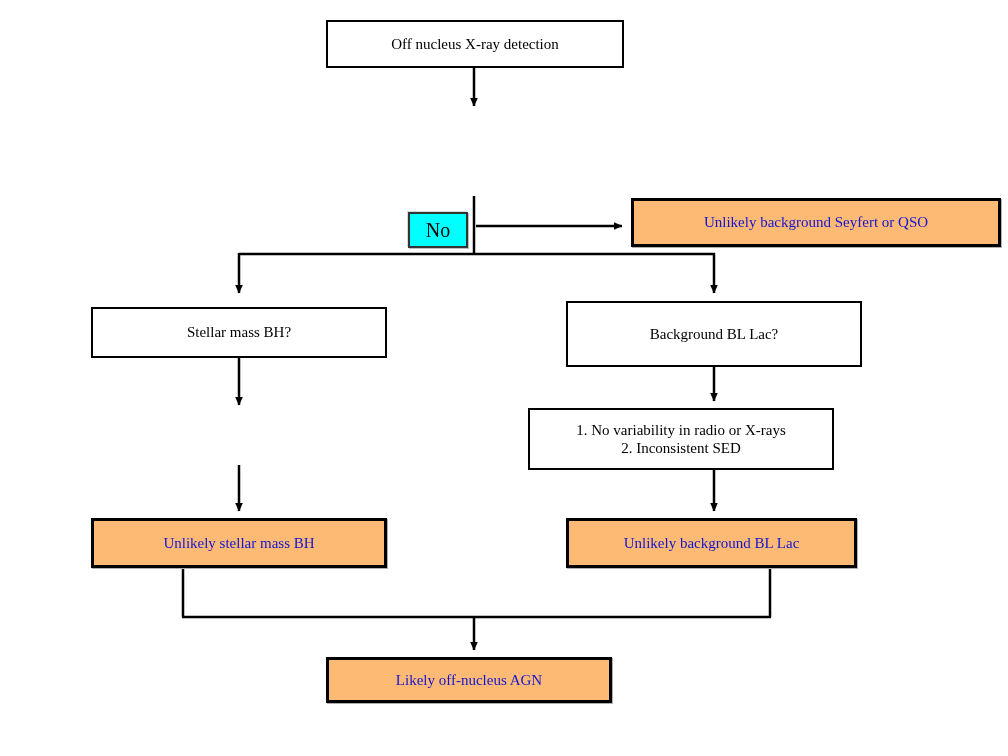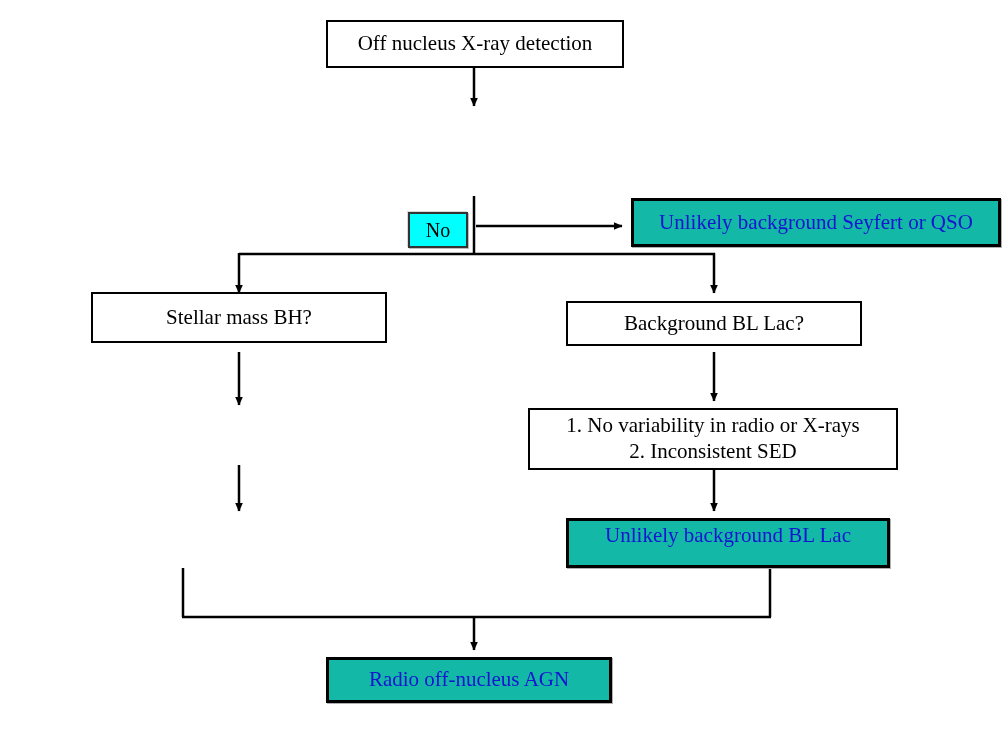--- a/index.html
+++ b/index.html
@@ -26,32 +26,32 @@
   .node {
     position: absolute;
     box-sizing: border-box;
     display: flex;
     align-items: center;
     justify-content: center;
     text-align: center;
     border: 2px solid #000000;
     background: #ffffff;
     color: #000000;
-    font-size: 21px;
+    font-size: 15px;
     line-height: 1.22;
     white-space: pre-line;
-    padding: 16px 6px;
+    padding: 0 6px;
   }
   .node.plain {
     background: #ffffff;
     border-width: 2px;
     color: #000000;
   }
   .node.result {
-    background: #14b8a6;
+    background: #fdba74;
     color: #1414d2;
     border: 3px solid #000000;
     box-shadow: 1px 1px 0 0 #b0b0b0;
   }
   .node.tag {
     background: #00ffff;
     color: #000000;
     border: 2px solid #333333;
     box-shadow: 1px 1px 0 0 #bdbdbd, -1px -1px 0 0 #d8d8d8;
     font-size: 20px;
@@ -118,36 +118,39 @@
 
 
   <div class="node tag" style="left:408px; top:212px; width:60px; height:30px;">
     <span>No</span>
   </div>
 
   <div class="node result" style="left:631px; top:198px; width:370px; height:49px;">
     <span>Unlikely background Seyfert or QSO</span>
   </div>
 
-  <div class="node plain" style="left:91px; top:292px; width:296px; height:51px;">
+  <div class="node plain" style="left:91px; top:307px; width:296px; height:51px;">
     <span>Stellar mass BH?</span>
   </div>
 
-  <div class="node plain" style="left:566px; top:301px; width:296px; height:45px;">
+  <div class="node plain" style="left:566px; top:301px; width:296px; height:66px;">
     <span>Background BL Lac?</span>
   </div>
 
 
-  <div class="node plain" style="left:528px; top:408px; width:370px; height:62px;">
+  <div class="node plain" style="left:528px; top:408px; width:306px; height:62px;">
     <span>1. No variability in radio or X-rays
 2. Inconsistent SED</span>
   </div>
 
+  <div class="node result" style="left:91px; top:518px; width:296px; height:50px;">
+    <span>Unlikely stellar mass BH</span>
+  </div>
 
-  <div class="node result" style="left:566px; top:518px; width:324px; height:50px;align-items:flex-end;">
+  <div class="node result" style="left:566px; top:518px; width:291px; height:50px;">
     <span>Unlikely background BL Lac</span>
   </div>
 
   <div class="node result" style="left:326px; top:657px; width:286px; height:46px;">
-    <span>Radio off-nucleus AGN</span>
+    <span>Likely off-nucleus AGN</span>
   </div>
 
 </div>
 
 </body></html>

